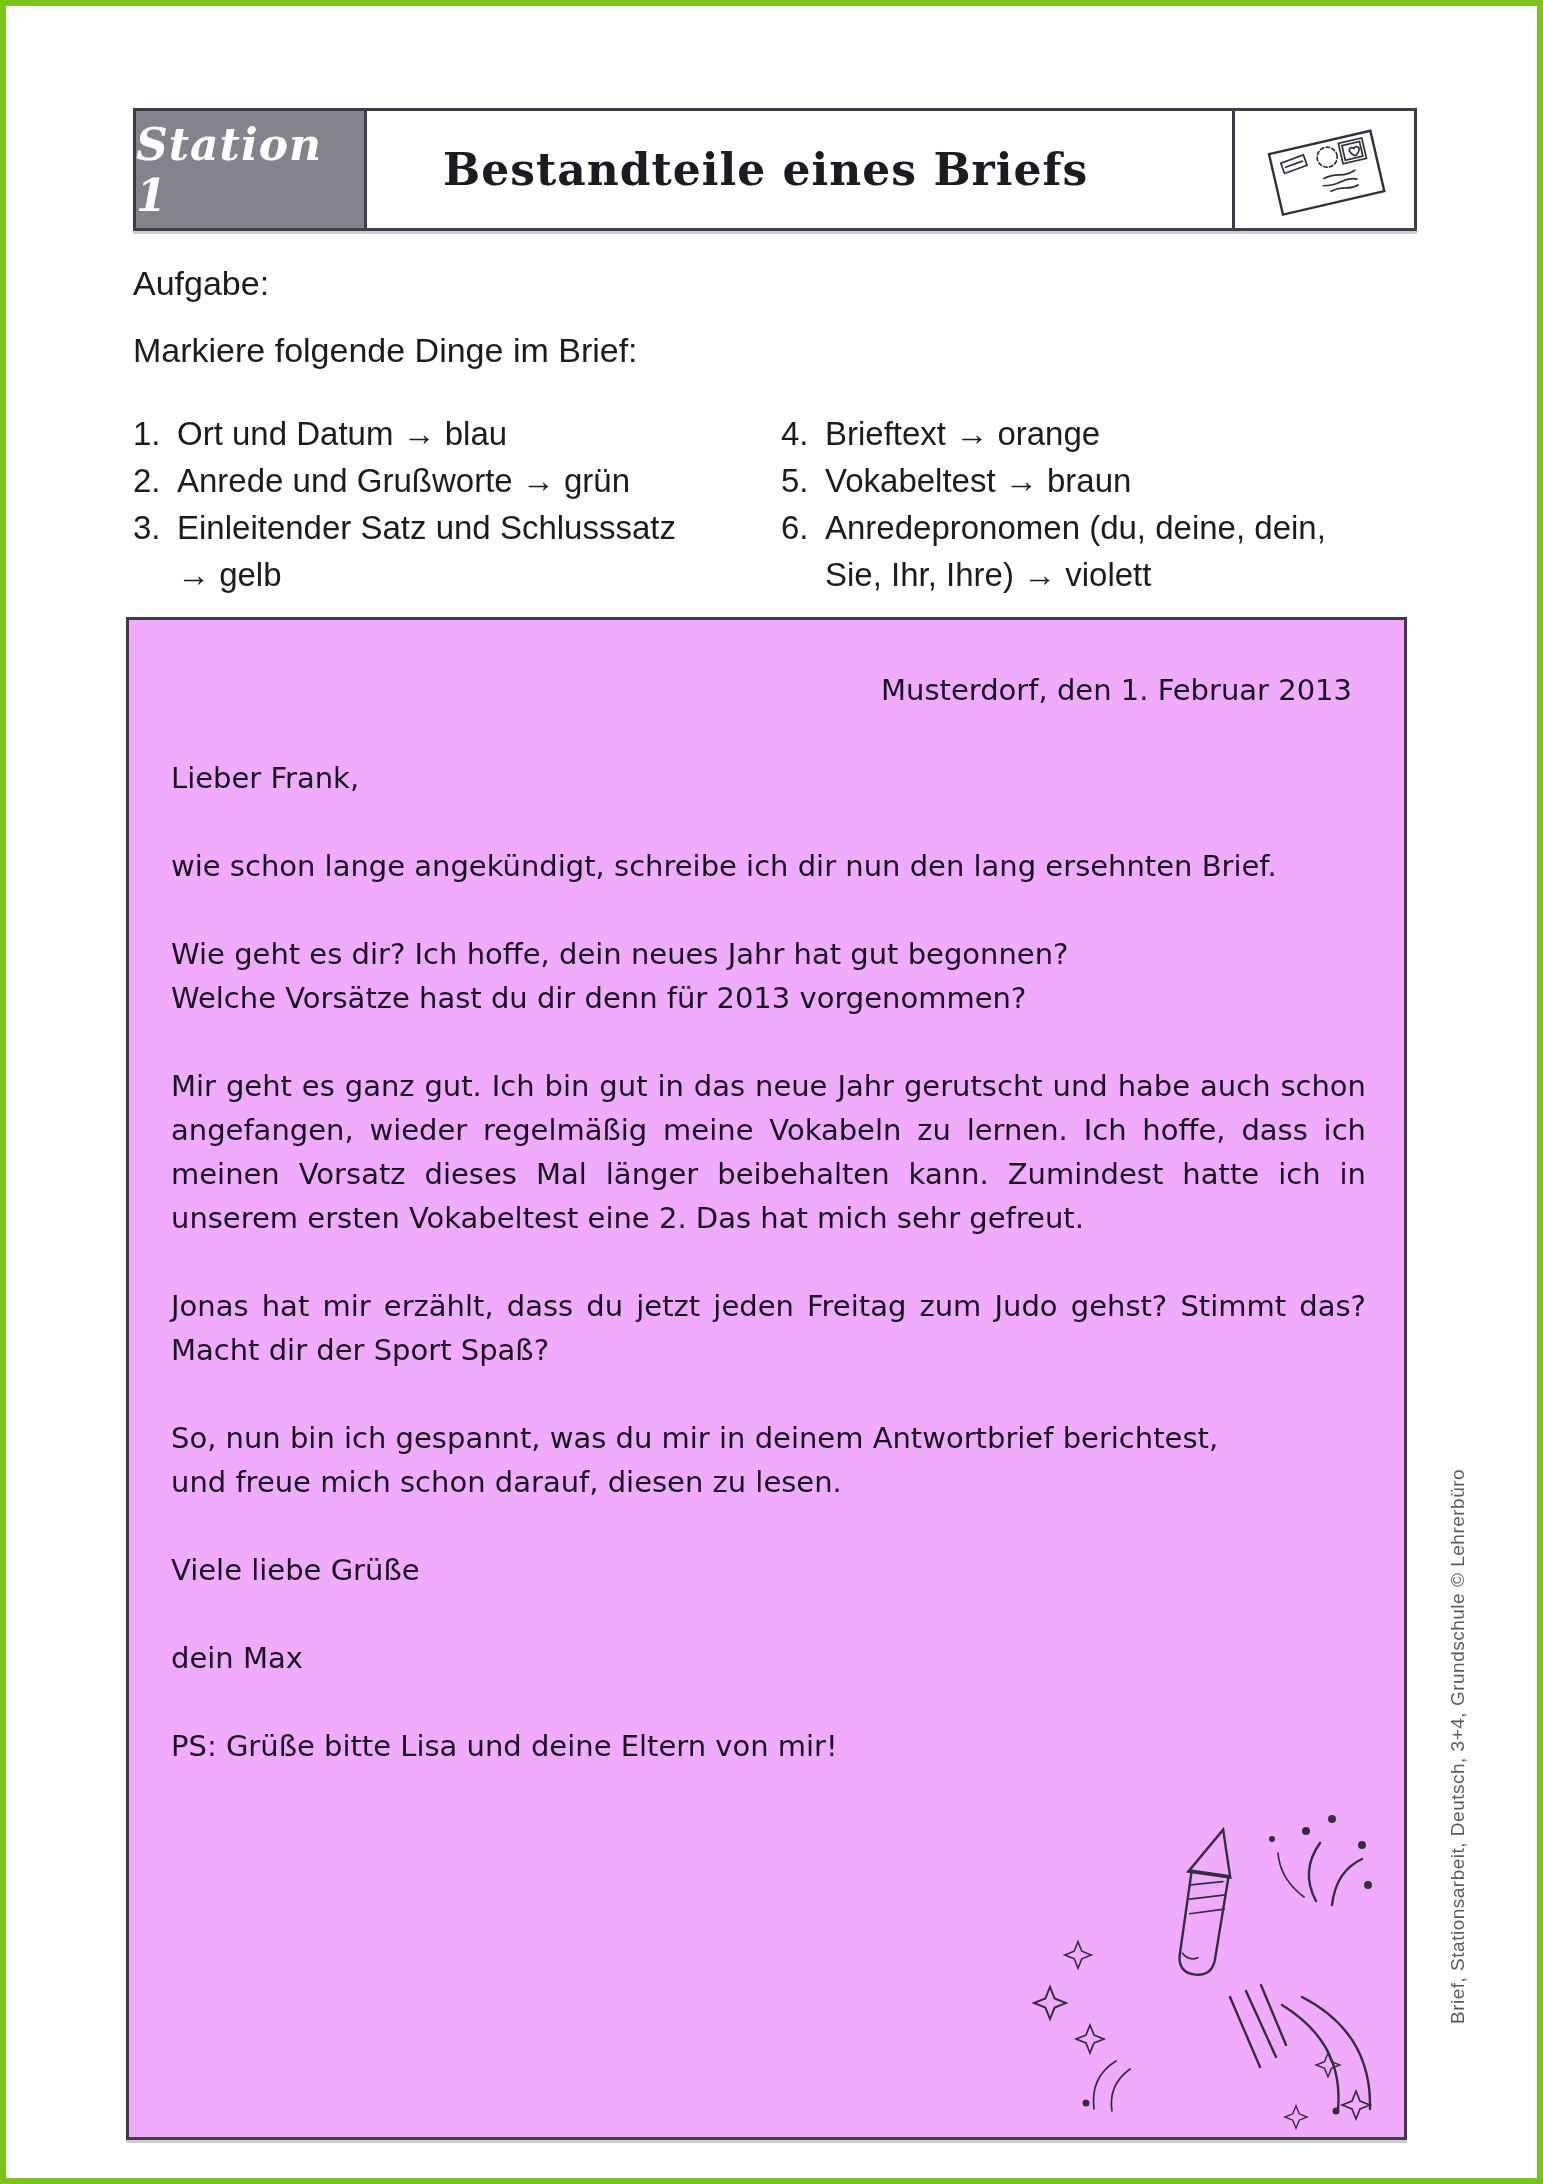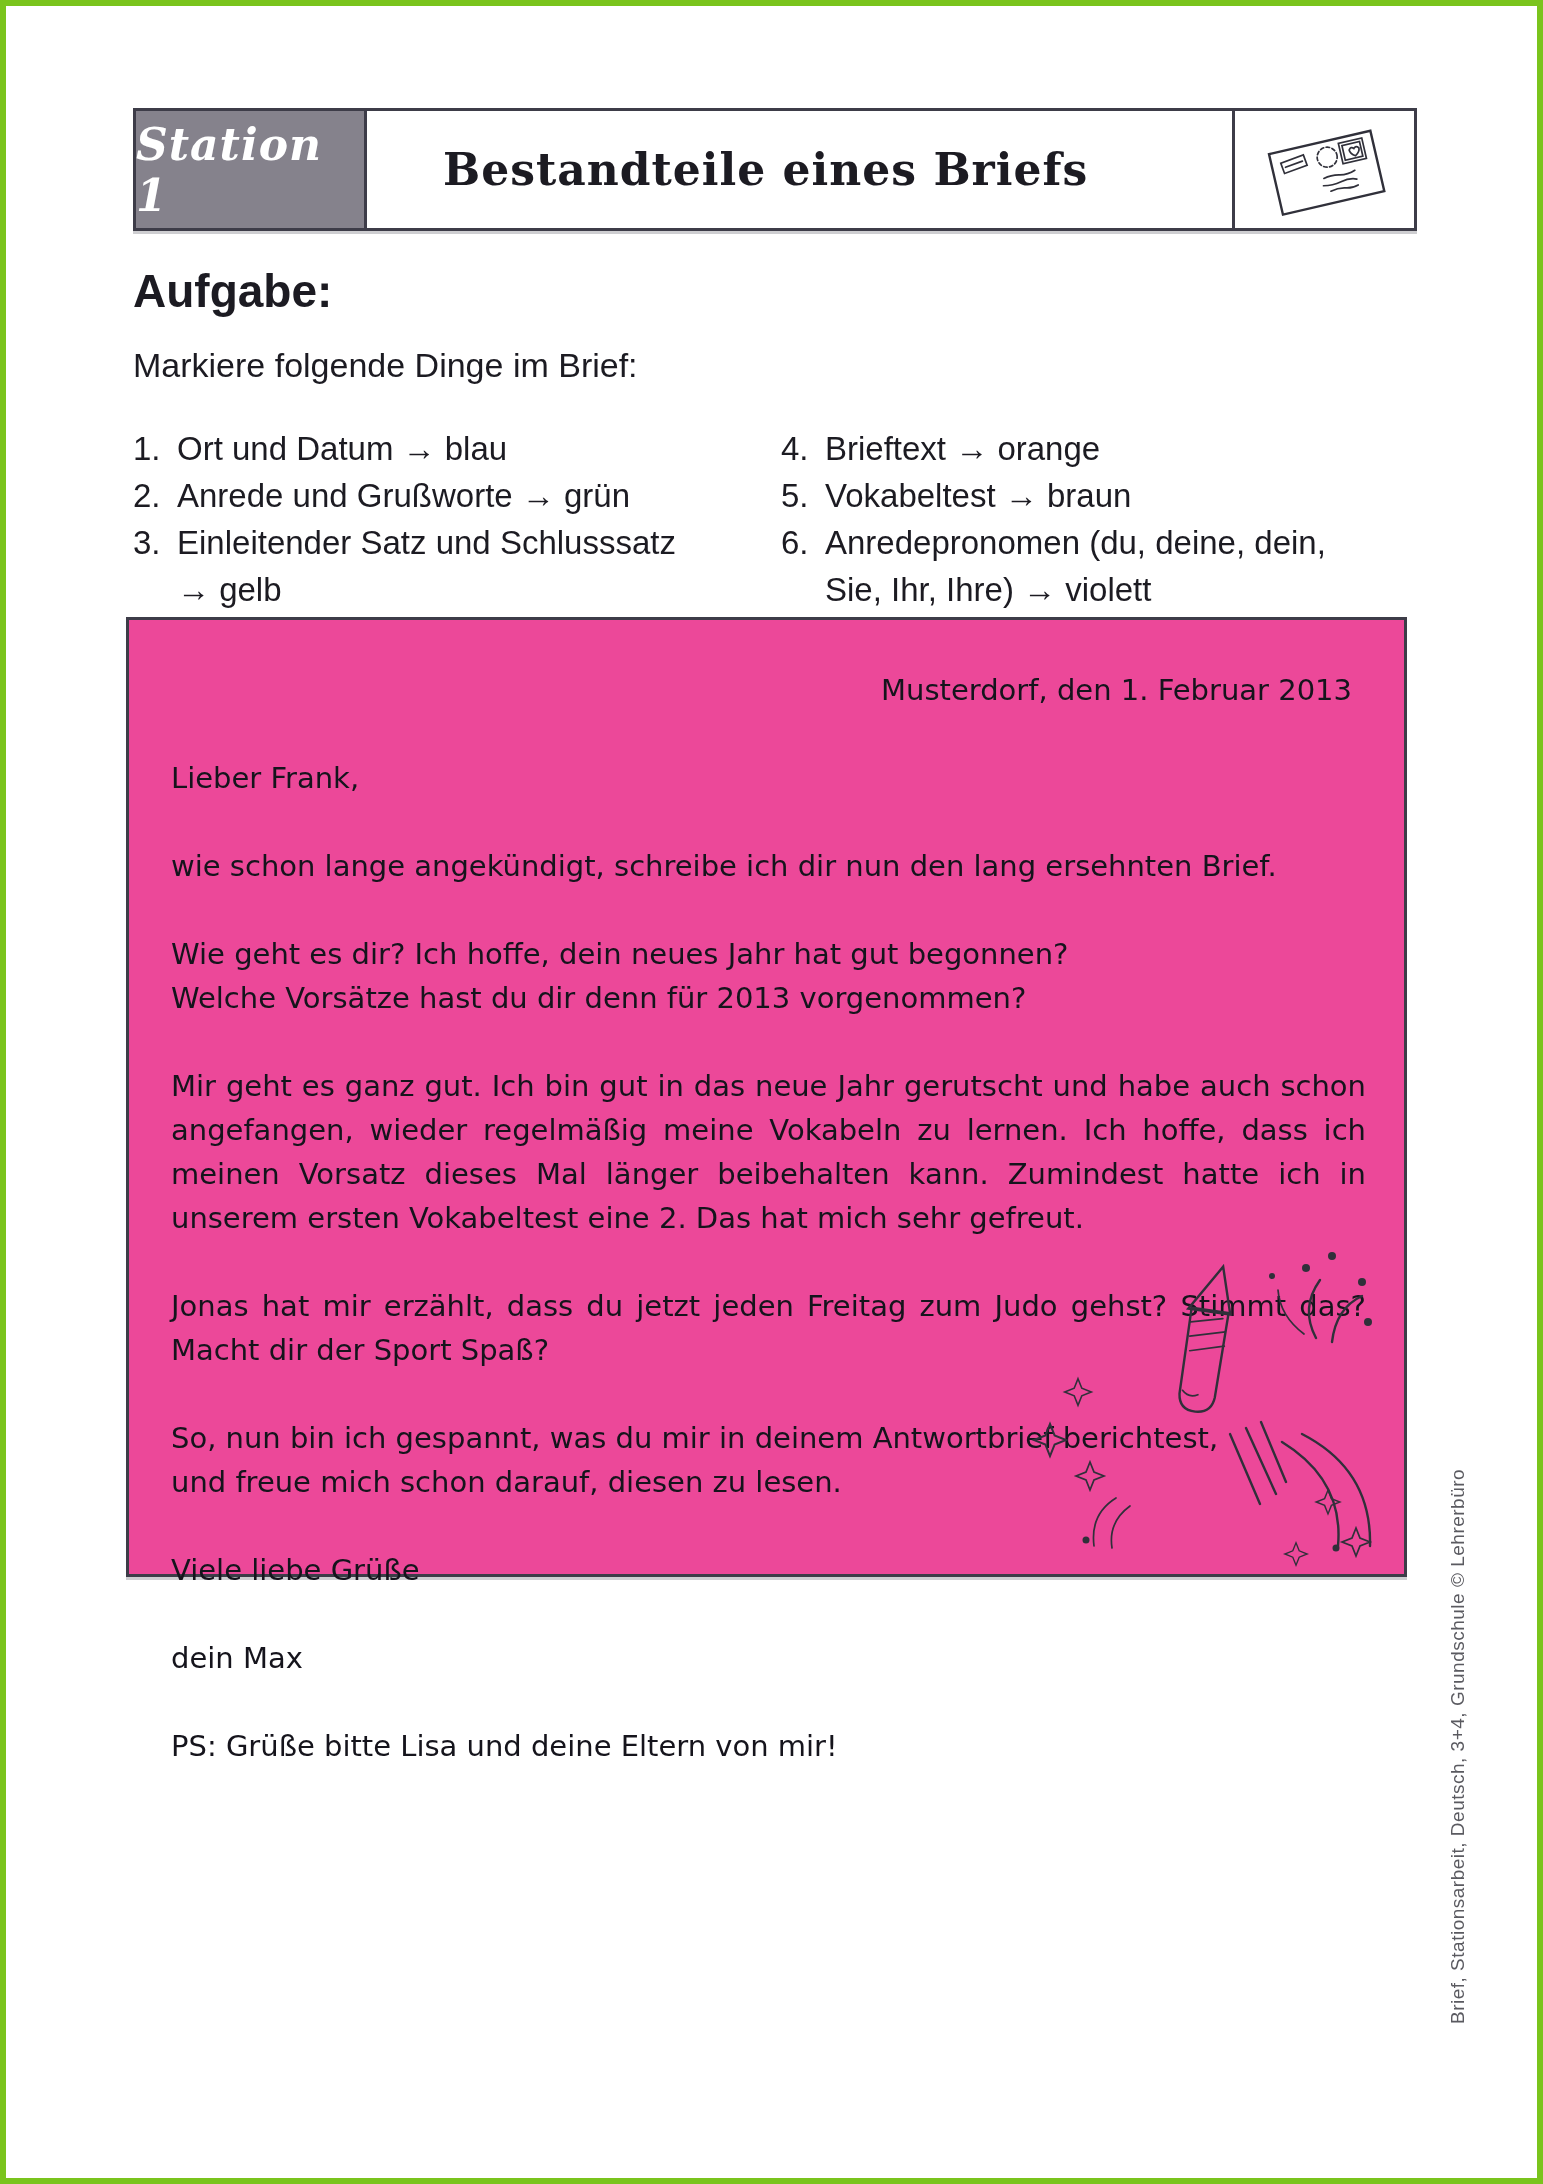--- a/index.html
+++ b/index.html
@@ -52,37 +52,37 @@
     border-left: 3px solid #3d3c48;
     display: flex; align-items: center; justify-content: center;
   }
 
   
   .task {
     position: absolute;
     left: 127px; top: 258px;
     width: 1284px;
   }
-  .task-heading { font-size: 46px; font-weight: bold; }
+  .task-heading { font-size: 34px; font-weight: normal; }
   .task-intro   { margin-top: 28px; font-size: 34px; }
   .task-cols    { margin-top: 40px; display: flex; }
   .col-left  { width: 648px; }
   .col-right { flex: 1; }
   .list-item { display: flex; font-size: 33px; line-height: 47px; }
   .num  { width: 44px; flex: 0 0 44px; }
   .item-text { white-space: pre-line; }
 
   
   .letter {
     position: absolute;
     left: 120px; top: 611px;
-    width: 1281px; height: 960px;
+    width: 1281px; height: 1523px;
     border: 3px solid #3d3c48;
     box-shadow: 0 3px 0 rgba(60,60,70,0.25);
-    background: #ec4899;
+    background: #f0abfc;
     padding: 48px 38px 0 42px;
     font-family: "DejaVu Sans", sans-serif;
     font-size: 29px;
     line-height: 44px;
     color: #15141c;
   }
   .letter p { margin: 44px 0 0 0; white-space: pre-line; }
   .letter p.first { margin-top: 0; }
   .letter .date { text-align: right; padding-right: 14px; }
   .letter .just { text-align: justify; white-space: normal; }

